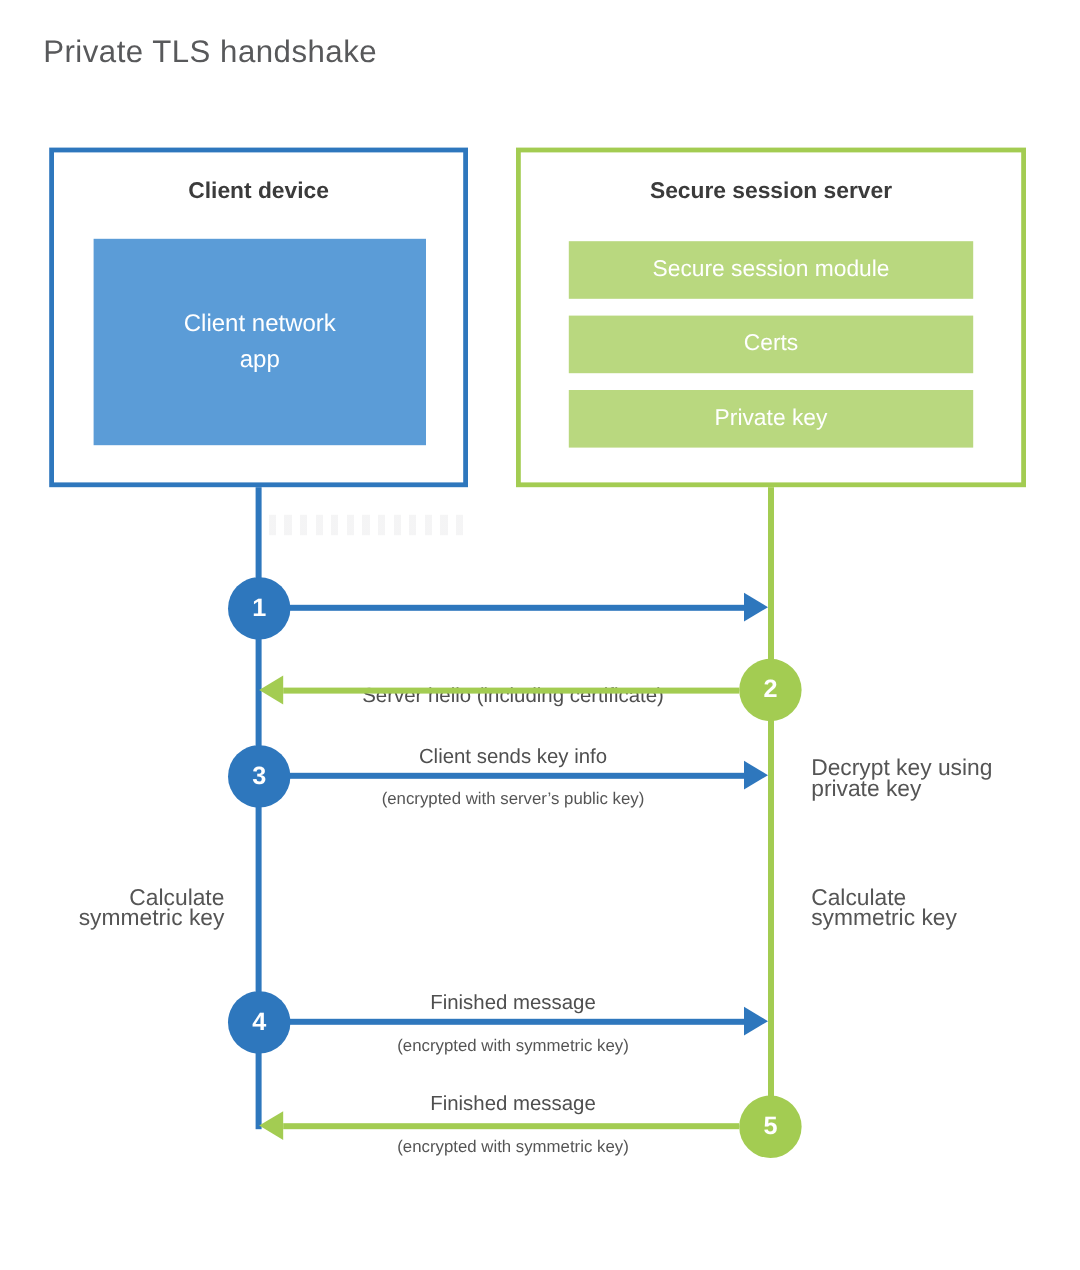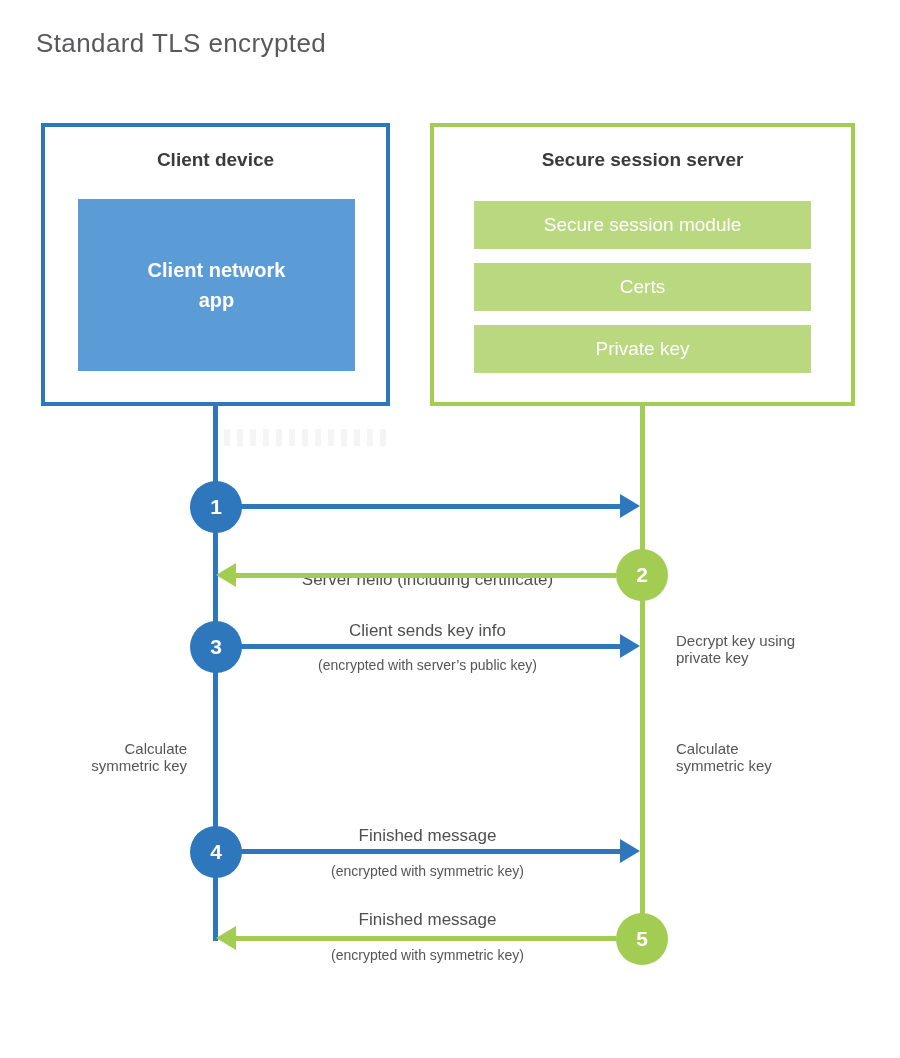--- a/index.html
+++ b/index.html
@@ -21,21 +21,21 @@
     left:36px;top:28px;font-size:26px;font-weight:300;color:#58595b;letter-spacing:0.4px;
   }
   
   .entity-box{box-sizing:border-box;background:#fff;padding-left:45px;}
   .client-box{left:41px;top:123px;width:349px;height:283px;border:4px solid var(--blue);}
   .server-box{left:430px;top:123px;width:425px;height:283px;border:4px solid var(--green);}
   .box-title{position:absolute;left:0;top:22px;width:100%;text-align:center;
     font-size:19px;font-weight:700;color:var(--text-dark);}
   .client-app{position:absolute;left:33px;top:72px;width:277px;height:172px;
     background:var(--blue-light);color:#fff;font-size:20px;line-height:1.5;
-    display:flex;flex-direction:column;align-items:center;justify-content:center;text-align:center;font-weight:bold;}
+    display:flex;flex-direction:column;align-items:center;justify-content:center;text-align:center;}
   .server-bar{position:absolute;left:40px;width:337px;height:48px;background:var(--green-light);
     color:#fff;font-size:19px;display:flex;align-items:center;justify-content:center;}
   .bar-1{top:74px;} .bar-2{top:136px;} .bar-3{top:198px;}
   
   .vline{width:5px;}
   .vline-blue{left:213px;top:406px;height:535px;background:var(--blue);}
   .vline-green{left:640px;top:406px;height:533px;background:var(--green);}
   
   .circle{width:52px;height:52px;border-radius:50%;color:#fff;font-size:21px;font-weight:700;
     display:flex;align-items:center;justify-content:center;z-index:3;}
@@ -48,34 +48,34 @@
   .hline.blue{background:var(--blue);}
   .hline.green{background:var(--green);}
   .head{width:0;height:0;z-index:2;}
   .head.right{border-top:12px solid transparent;border-bottom:12px solid transparent;
     border-left:20px solid var(--blue);}
   .head.left{border-top:12px solid transparent;border-bottom:12px solid transparent;
     border-right:20px solid var(--green);}
   
   .step-label{left:215px;width:425px;text-align:center;font-size:17px;color:var(--text-gray);}
   .step-sub{left:215px;width:425px;text-align:center;font-size:14px;color:var(--text-small);}
-  .side-note{font-size:15px;color:var(--text-small);line-height:17px;}
+  .side-note{font-size:19px;color:var(--text-small);line-height:17px;}
   .note-left{left:40px;width:147px;top:740px;text-align:right;}
   .note-decrypt{left:676px;top:632px;}
   .note-right{left:676px;top:740px;}
   .artifact{left:224px;top:429px;width:162px;height:17px;opacity:0.5;
     background:repeating-linear-gradient(90deg,rgba(185,185,190,0.30) 0px,rgba(185,185,190,0.30) 6px,
     transparent 6px,transparent 13px);}
 </style>
 </head>
 <body>
 
 <div id="canvas">
 
-  <div class="abs title">Standard TLS encrypted</div>
+  <div class="abs title">Private TLS handshake</div>
 
   <div class="abs entity-box client-box">
     <div class="box-title">Client device</div>
     <div class="client-app">
       <span>Client network</span>
       <span>app</span>
     </div>
   </div>
 
   <div class="abs entity-box server-box">

